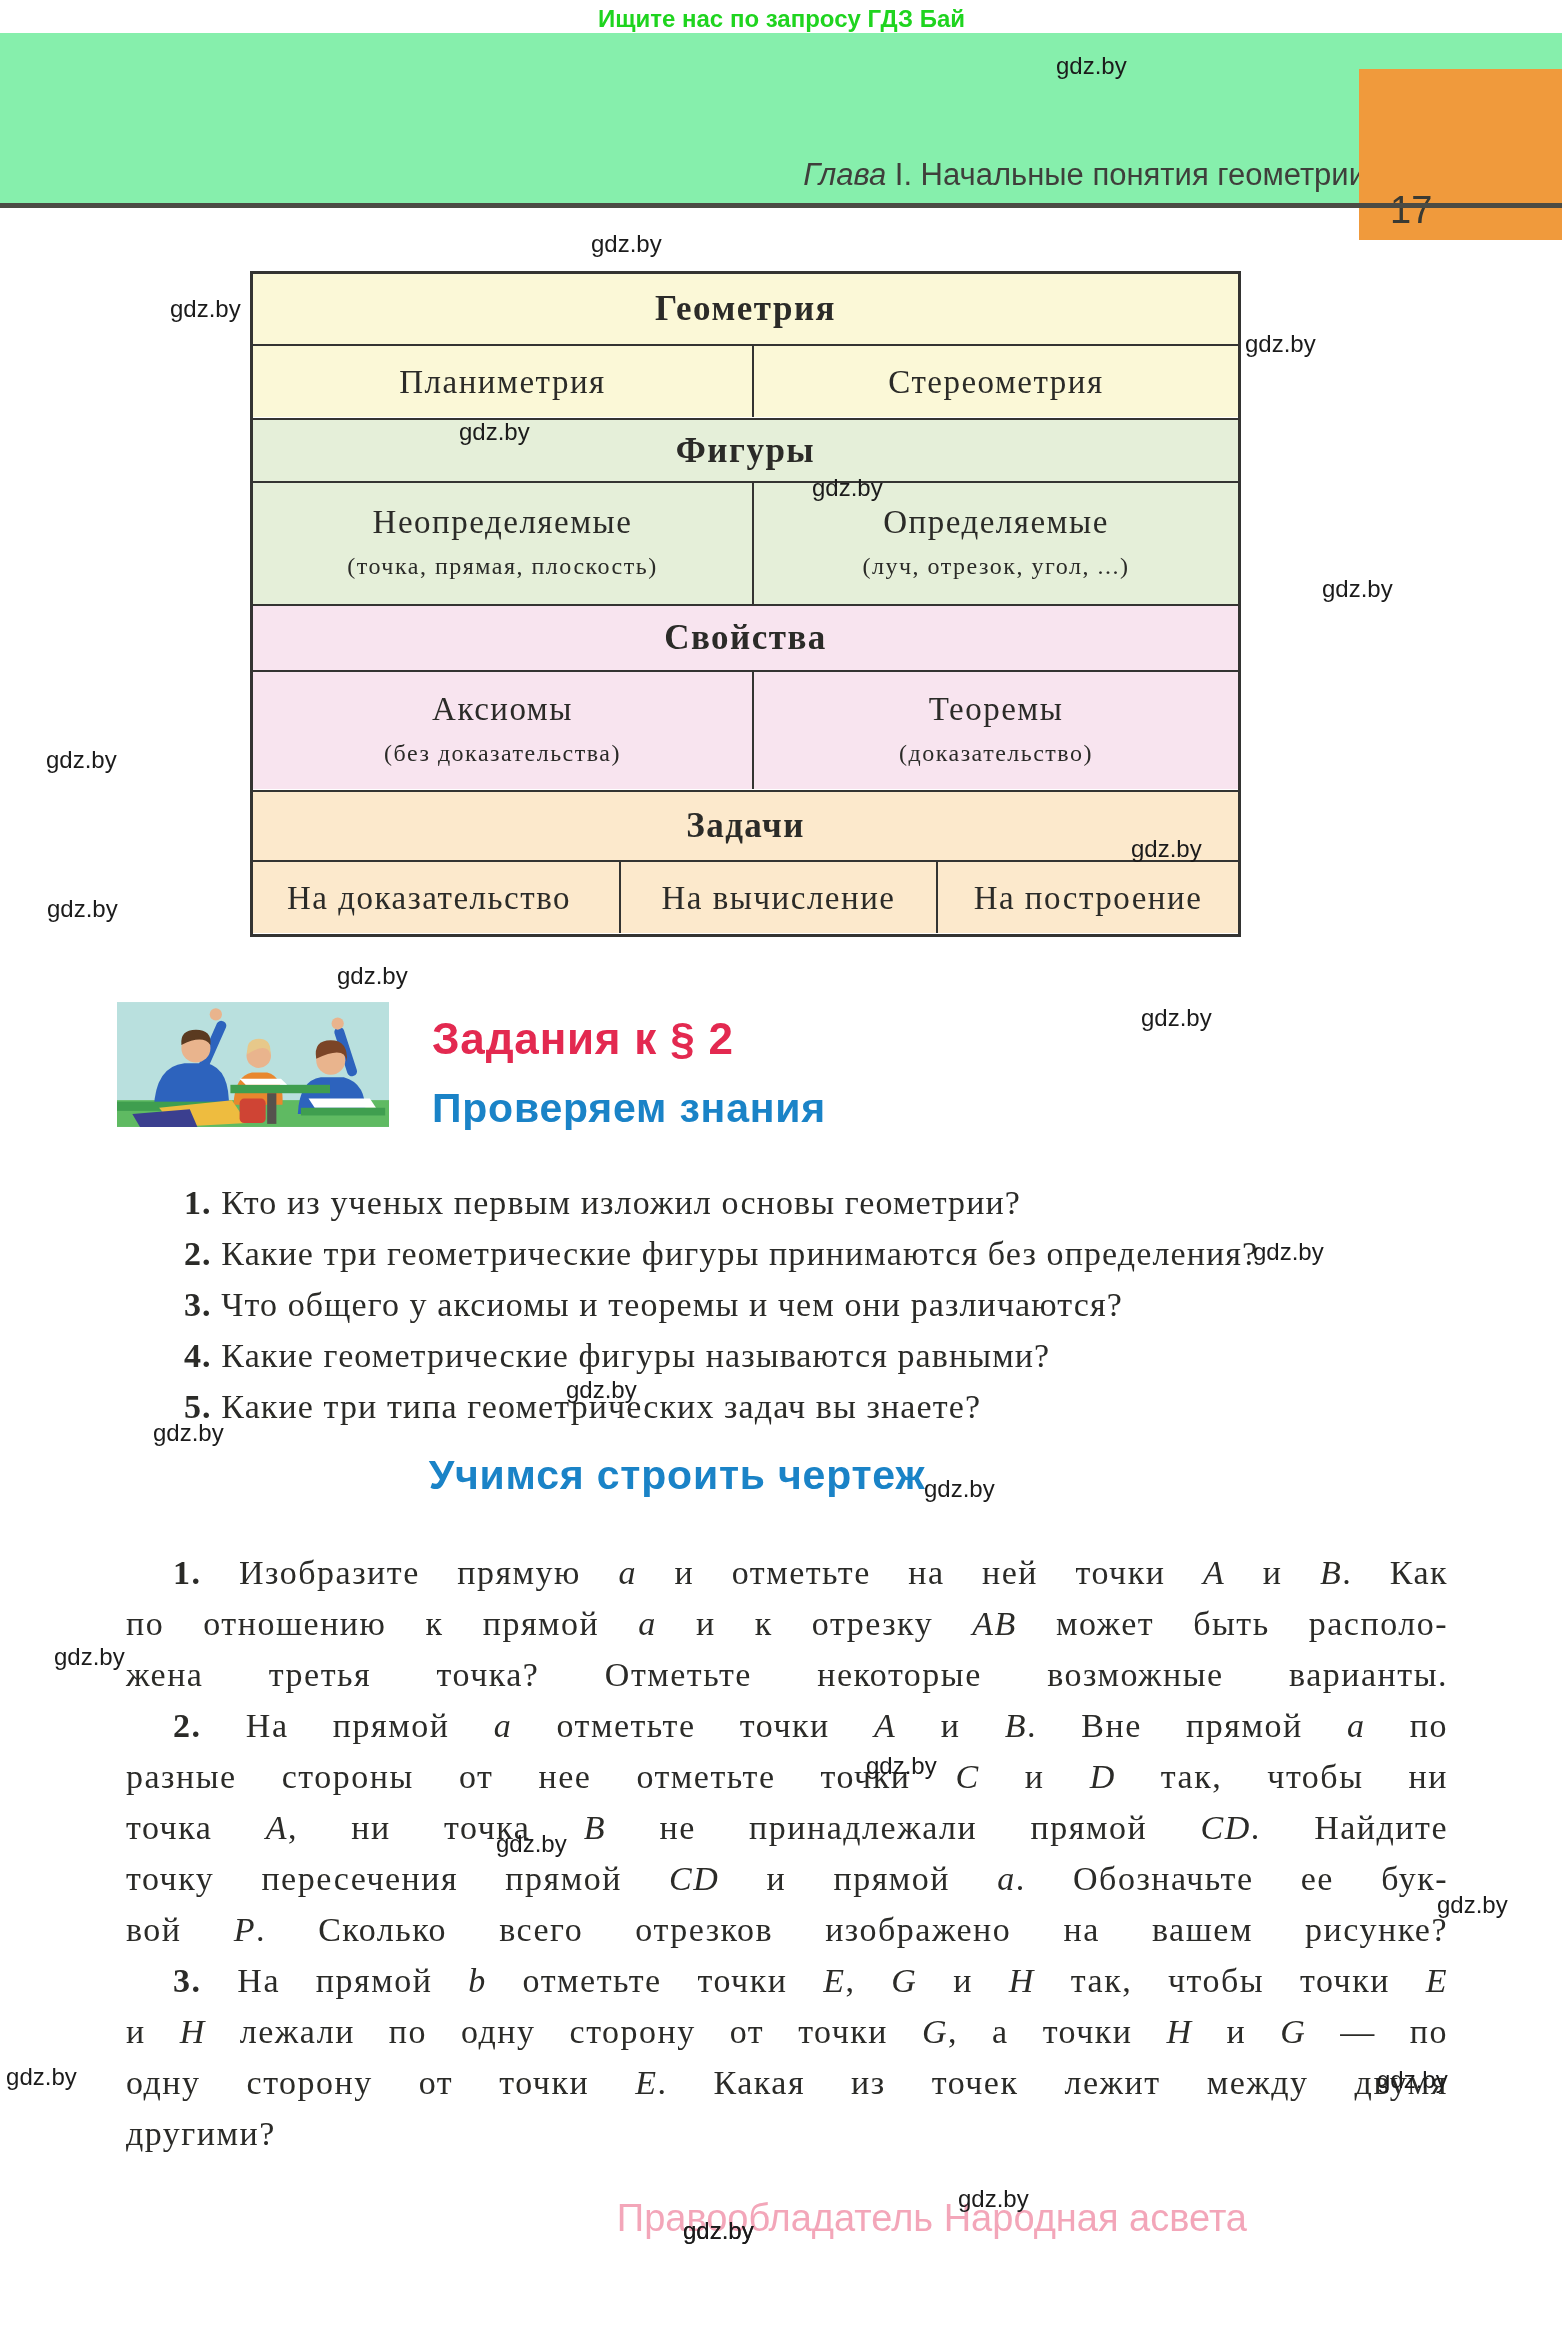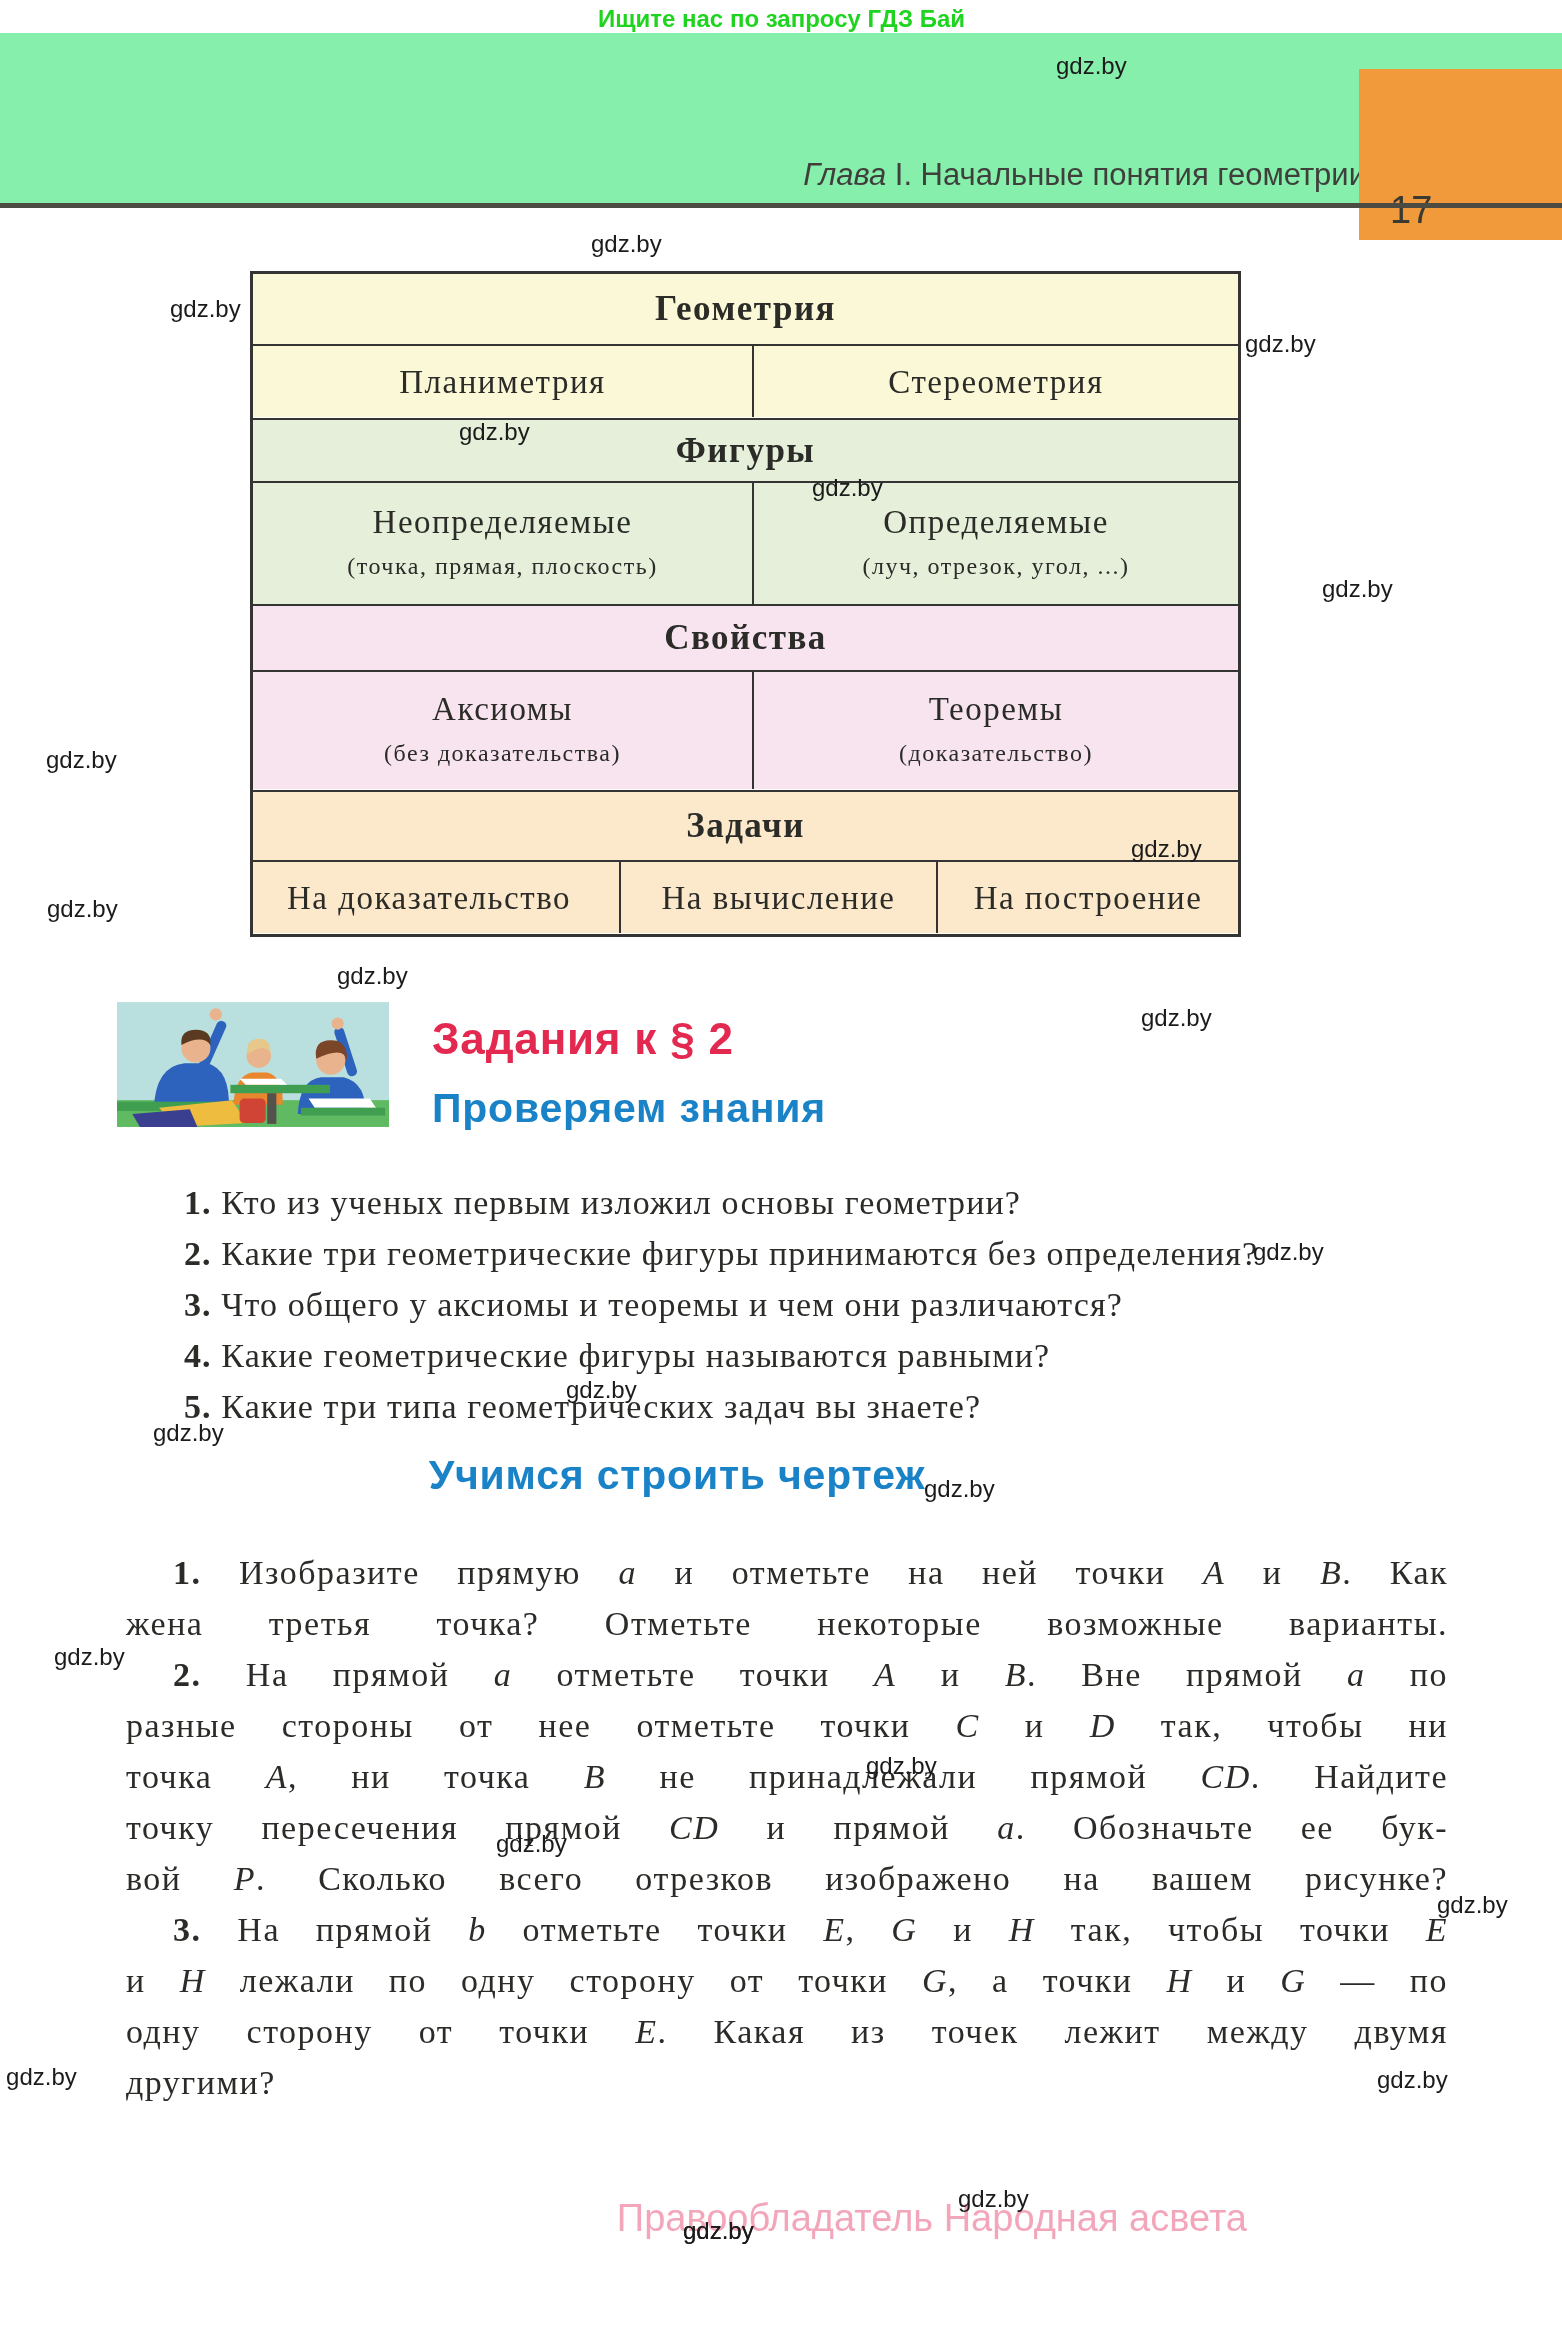--- a/index.html
+++ b/index.html
@@ -239,20 +239,21 @@
       <div class="q-line"><b>1.</b> Кто из ученых первым изложил основы геометрии?</div>
       <div class="q-line"><b>2.</b> Какие три геометрические фигуры принимаются без определения?</div>
       <div class="q-line"><b>3.</b> Что общего у аксиомы и теоремы и чем они различаются?</div>
       <div class="q-line"><b>4.</b> Какие геометрические фигуры называются равными?</div>
       <div class="q-line"><b>5.</b> Какие три типа геометрических задач вы знаете?</div>
     </div>
 
   <div class="center-heading" style="color: rgb(26, 131, 199);">Учимся строить чертеж</div>
   <div id="problems">
       <div class="p-line indent"><b>1.</b> Изобразите прямую <i>a</i> и отметьте на ней точки <i>A</i> и <i>B</i>. Как</div>
+      <div class="p-line">по отношению к прямой <i>a</i> и к отрезку <i>AB</i> может быть располо-</div>
       <div class="p-line">жена третья точка? Отметьте некоторые возможные варианты.</div>
       <div class="p-line indent"><b>2.</b> На прямой <i>a</i> отметьте точки <i>A</i> и <i>B</i>. Вне прямой <i>a</i> по</div>
       <div class="p-line">разные стороны от нее отметьте точки <i>C</i> и <i>D</i> так, чтобы ни</div>
       <div class="p-line">точка <i>A</i>, ни точка <i>B</i> не принадлежали прямой <i>CD</i>. Найдите</div>
       <div class="p-line">точку пересечения прямой <i>CD</i> и прямой <i>a</i>. Обозначьте ее бук-</div>
       <div class="p-line">вой <i>P</i>. Сколько всего отрезков изображено на вашем рисунке?</div>
       <div class="p-line indent"><b>3.</b> На прямой <i>b</i> отметьте точки <i>E</i>, <i>G</i> и <i>H</i> так, чтобы точки <i>E</i></div>
       <div class="p-line">и <i>H</i> лежали по одну сторону от точки <i>G</i>, а точки <i>H</i> и <i>G</i> — по</div>
       <div class="p-line">одну сторону от точки <i>E</i>. Какая из точек лежит между двумя</div>
       <div class="p-line rag">другими?</div>

